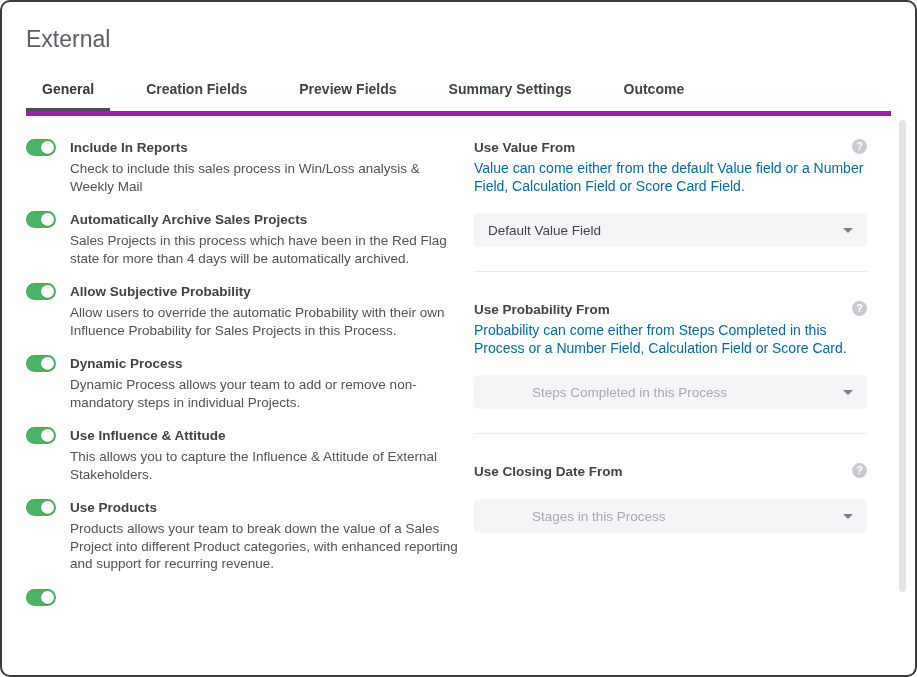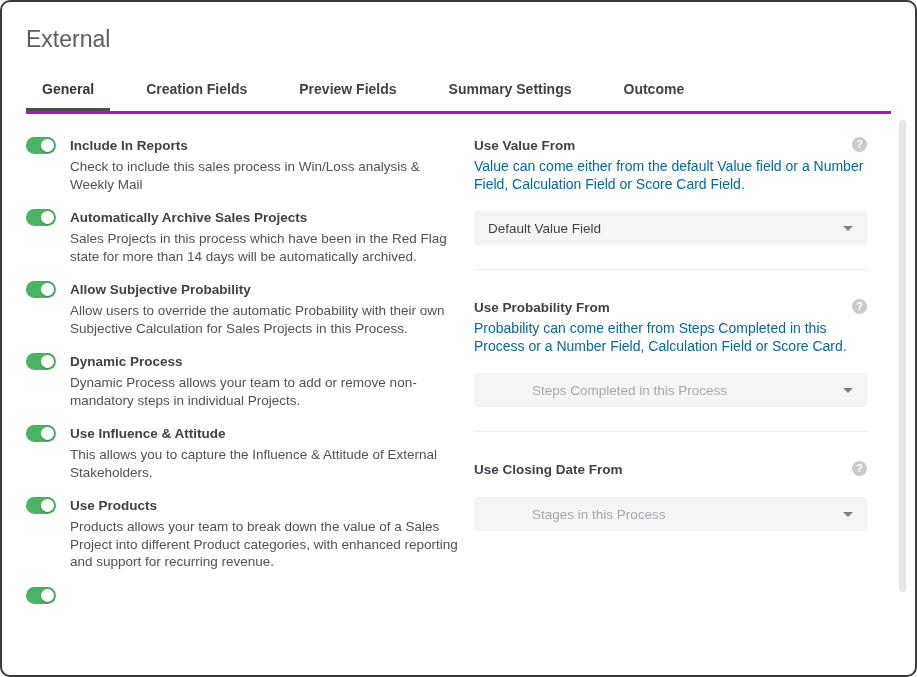--- a/index.html
+++ b/index.html
@@ -19,21 +19,21 @@
   .page-title {
     font-size: 23px;
     font-weight: 400;
     color: #596065;
     margin: 24px 0 0 24px;
   }
   
   .tabs {
     display: flex;
     margin: 22px 24px 0 24px;
-    border-bottom: 3px solid #a21caf;
+    border-bottom: 5px solid #a21caf;
   }
   .tab {
     font-size: 14px;
     color: #3e4347;
     font-weight: 600;
     padding: 6px 16px 11px 16px;
     cursor: pointer;
     border-bottom: 3px solid transparent;
     margin-right: 20px;
     white-space: nowrap;
@@ -181,31 +181,31 @@
           <div class="toggle-desc">Check to include this sales process in Win/Loss analysis &amp; Weekly Mail</div>
         </div>
       </div>
 
       <div class="toggle-row">
         <div class="toggle">
             <div class="knob"></div>
           </div>
         <div class="toggle-text">
           <div class="toggle-label">Automatically Archive Sales Projects</div>
-          <div class="toggle-desc">Sales Projects in this process which have been in the Red Flag state for more than 14 days will be automatically archived.</div>
+          <div class="toggle-desc">Sales Projects in this process which have been in the Red Flag state for more than 4 days will be automatically archived.</div>
         </div>
       </div>
 
       <div class="toggle-row">
         <div class="toggle">
             <div class="knob"></div>
           </div>
         <div class="toggle-text">
           <div class="toggle-label">Allow Subjective Probability</div>
-          <div class="toggle-desc">Allow users to override the automatic Probability with their own Subjective Calculation for Sales Projects in this Process.</div>
+          <div class="toggle-desc">Allow users to override the automatic Probability with their own Influence Probability for Sales Projects in this Process.</div>
         </div>
       </div>
 
       <div class="toggle-row">
         <div class="toggle">
             <div class="knob"></div>
           </div>
         <div class="toggle-text">
           <div class="toggle-label">Dynamic Process</div>
           <div class="toggle-desc">Dynamic Process allows your team to add or remove non-mandatory steps in individual Projects.</div>

